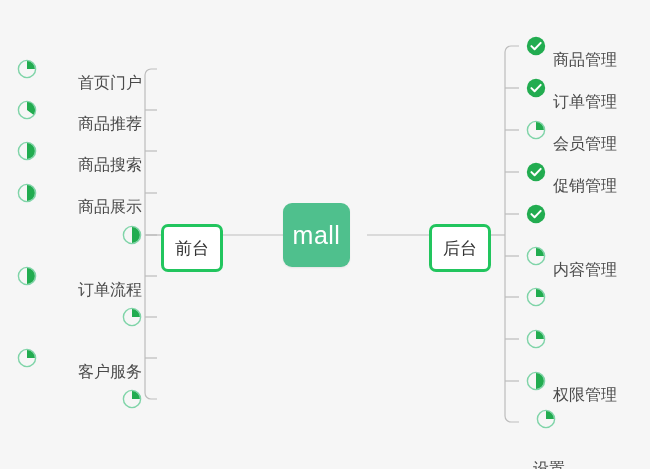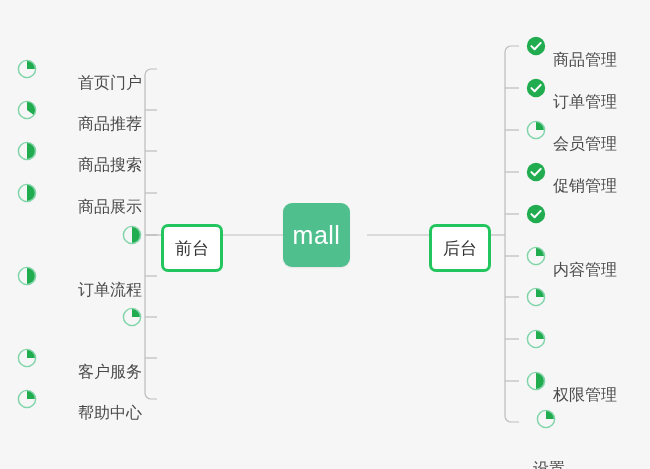--- a/index.html
+++ b/index.html
@@ -194,21 +194,20 @@
           <circle cx="10" cy="10" r="8.6" fill="none" stroke="#7fd4a8" stroke-width="1.4"></circle>
           <path d="M 10 10 L 10 2.0999999999999996 A 7.9 7.9 0 0 1 17.9 10 Z" fill="#22ac50"></path>
         </svg>
         <span class="leaf-label">客户服务</span>
       </div>
       <div class="leaf left" style="top: 386px;">
         <svg class="status-icon" viewBox="0 0 20 20">
           <circle cx="10" cy="10" r="8.6" fill="none" stroke="#7fd4a8" stroke-width="1.4"></circle>
           <path d="M 10 10 L 10 2.0999999999999996 A 7.9 7.9 0 0 1 17.9 10 Z" fill="#22ac50"></path>
         </svg>
-        <span class="leaf-label">帮助中心</span>
       </div>
     </div>
   <div id="right-col">
       <div class="leaf right" style="top: 33px;">
         <svg class="status-icon" viewBox="0 0 20 20">
           <circle cx="10" cy="10" r="9.2" fill="#22ac50"></circle>
           <path d="M5.4 10.1 L8.6 13.3 L14.7 6.9" fill="none" stroke="#ffffff" stroke-width="2" stroke-linecap="round" stroke-linejoin="round"></path>
         </svg>
         <span class="leaf-label">商品管理</span>
       </div>

